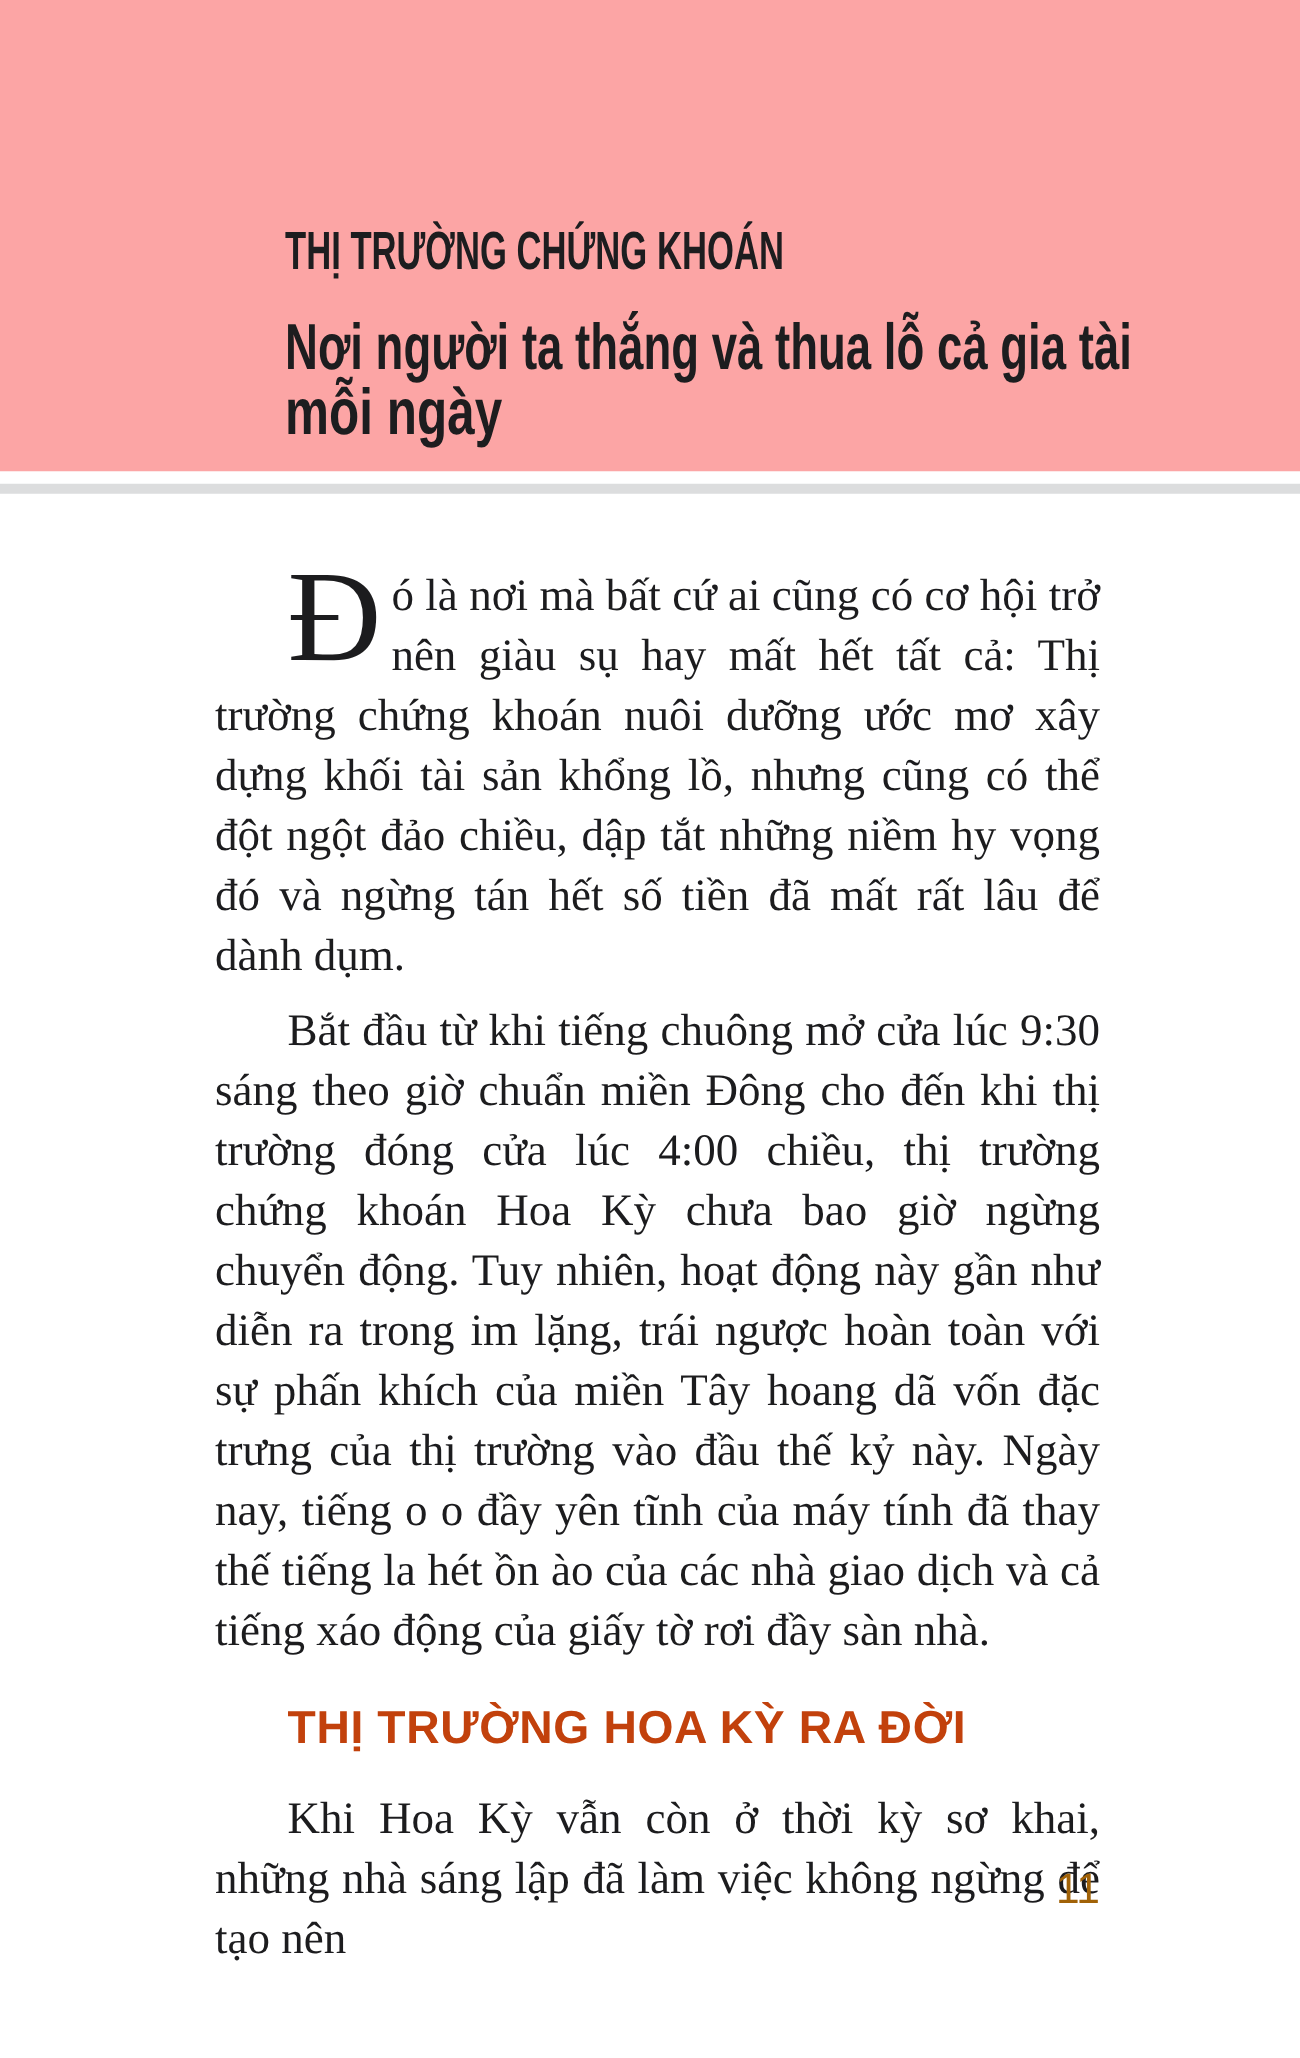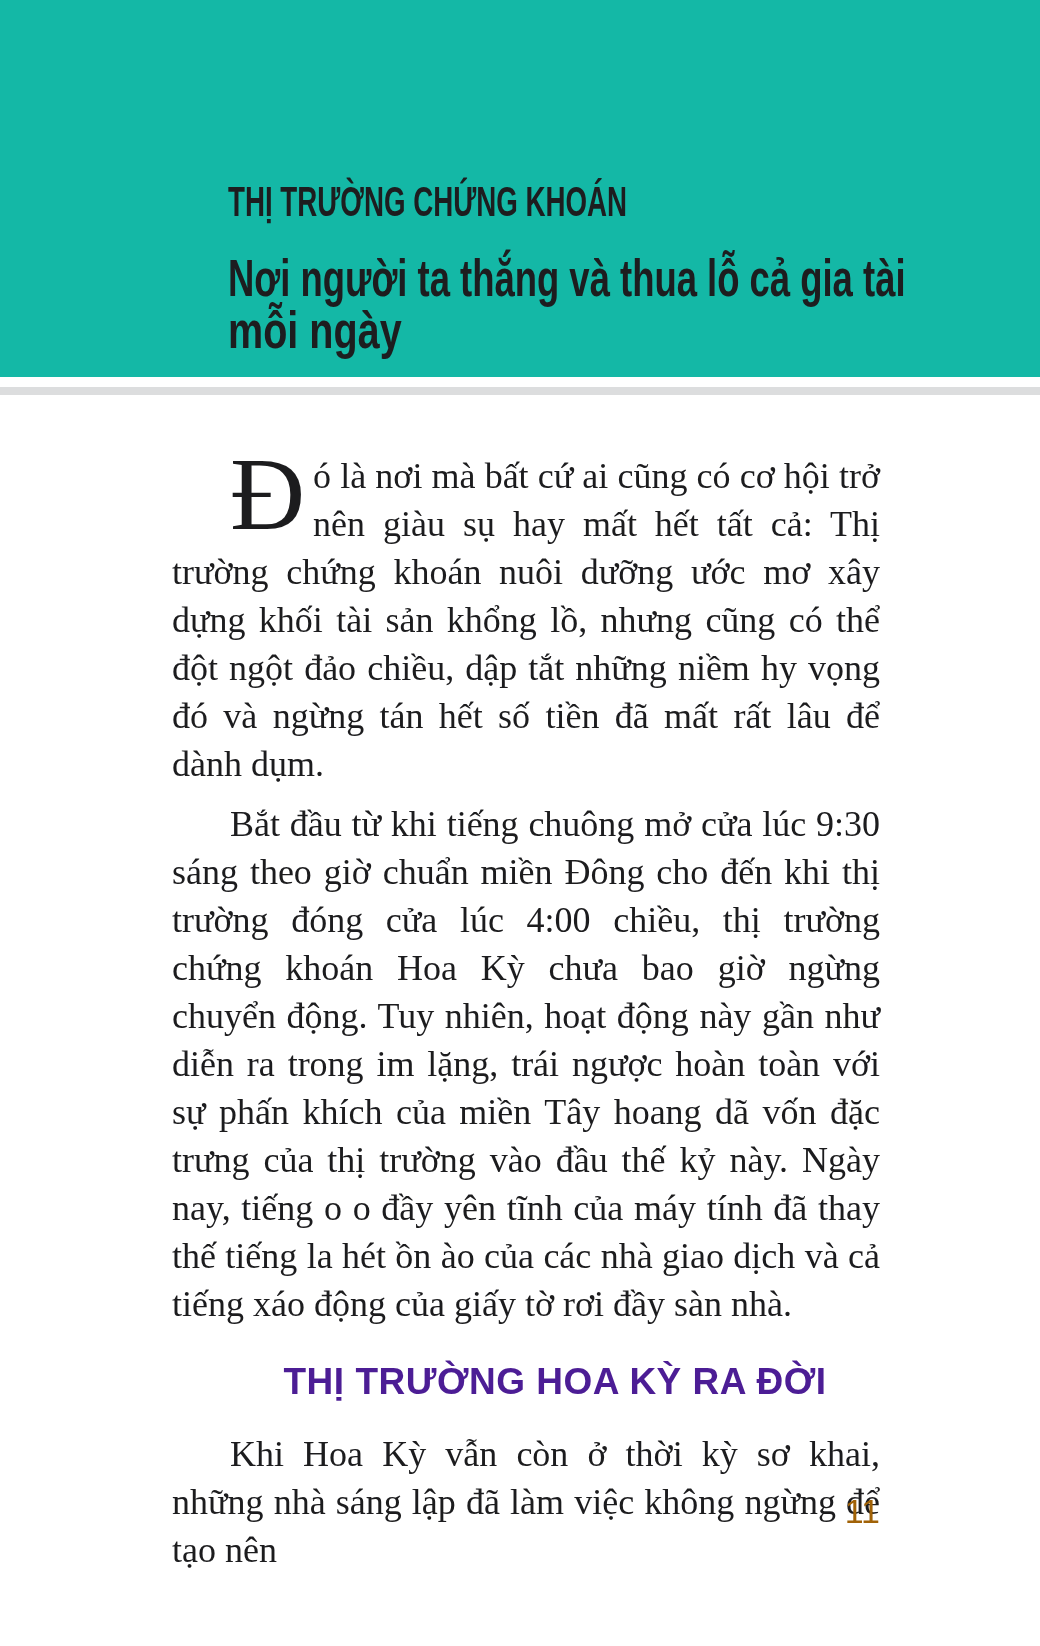--- a/index.html
+++ b/index.html
@@ -10,21 +10,21 @@
     background: #ffffff;
     overflow: hidden;
     font-family: "Liberation Serif", "DejaVu Serif", serif;
   }
 
   
   .band {
     position: absolute;
     left: 0; top: 0;
     width: 1040px; height: 377px;
-    background: #14b8a6;
+    background: #fca5a5;
   }
   .band-inner {
     position: absolute;
     left: 228px; top: 180px;
     color: #1d1d1f;
     font-family: "Liberation Sans", "DejaVu Sans", sans-serif;
     font-weight: bold;
   }
   .chapter-title {
     margin: 0;
@@ -76,22 +76,22 @@
     color: #1c1c1e;
   }
 
   .section-heading {
     margin: 34px 0 0 58px;
     font-family: "Liberation Sans", "DejaVu Sans", sans-serif;
     font-size: 37px;
     line-height: 40px;
     font-weight: 600;
     letter-spacing: 0.5px;
-    color: #4c1d95;
-    text-align: center;
+    color: #c2410c;
+    text-align: left;
   }
 
   
   .page-number {
     position: absolute;
     top: 1494px;
     right: 160px;
     font-family: "Liberation Sans", "DejaVu Sans", sans-serif;
     font-size: 34px;
     line-height: 34px;

